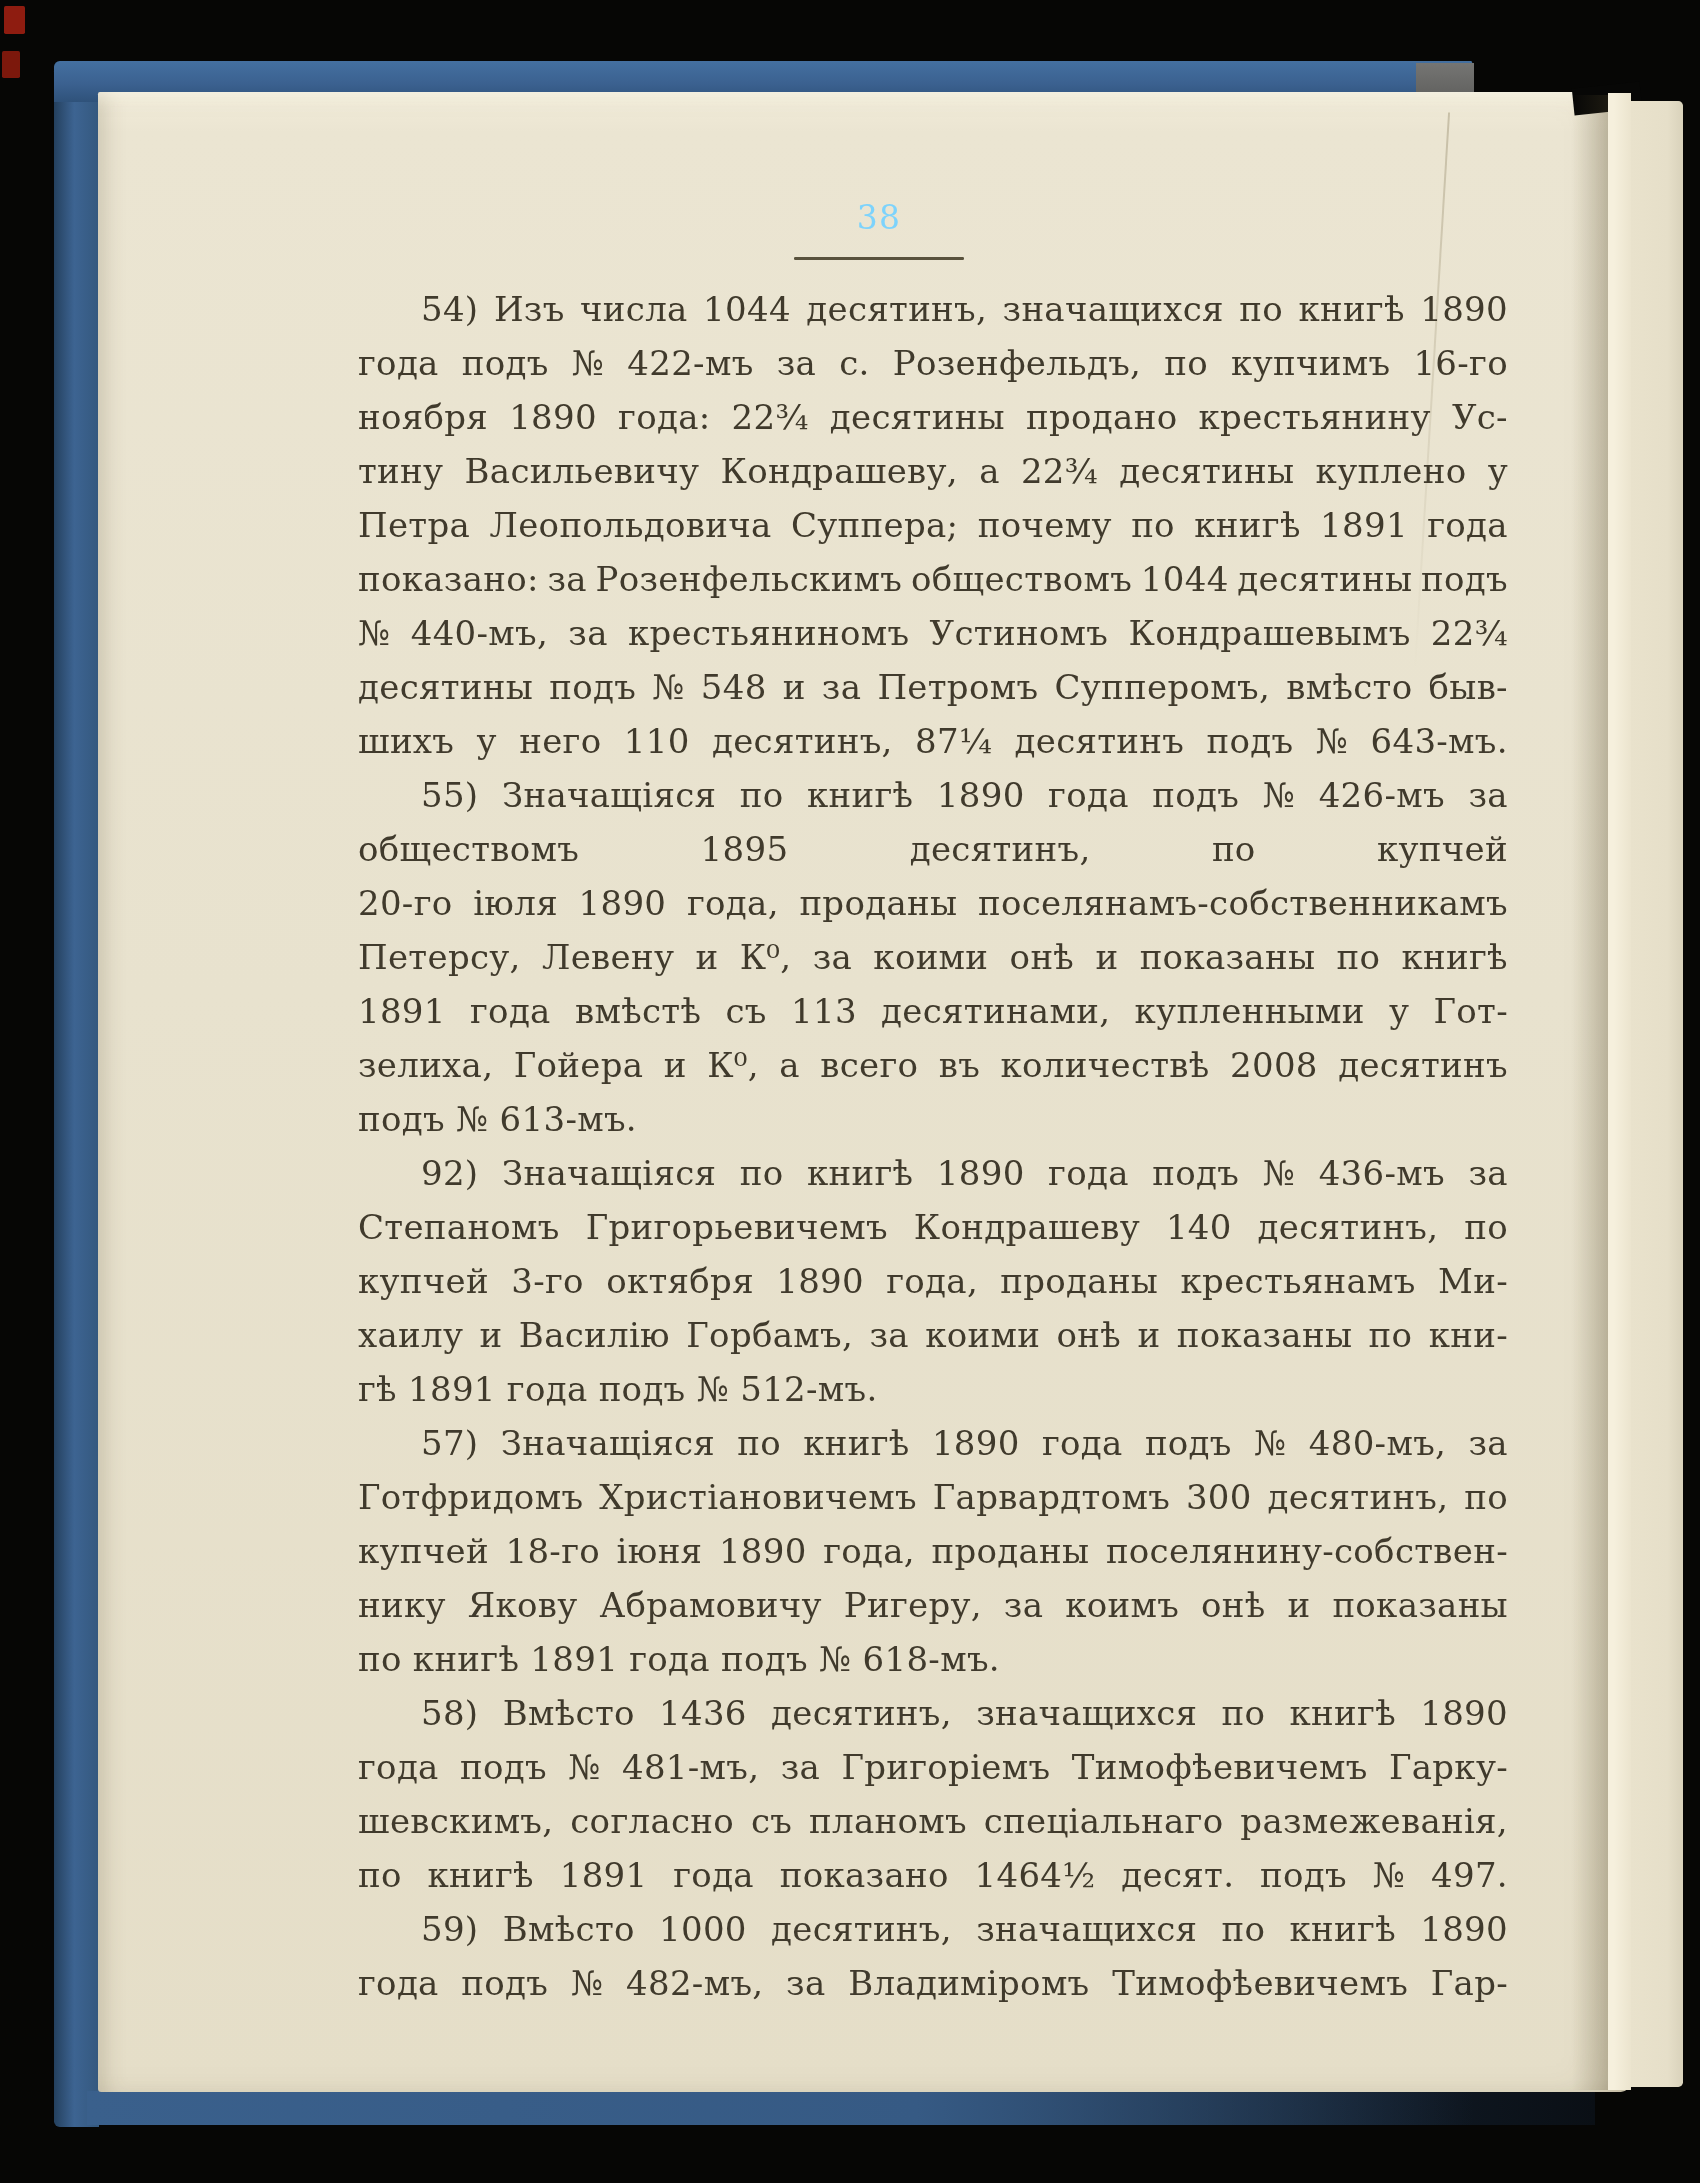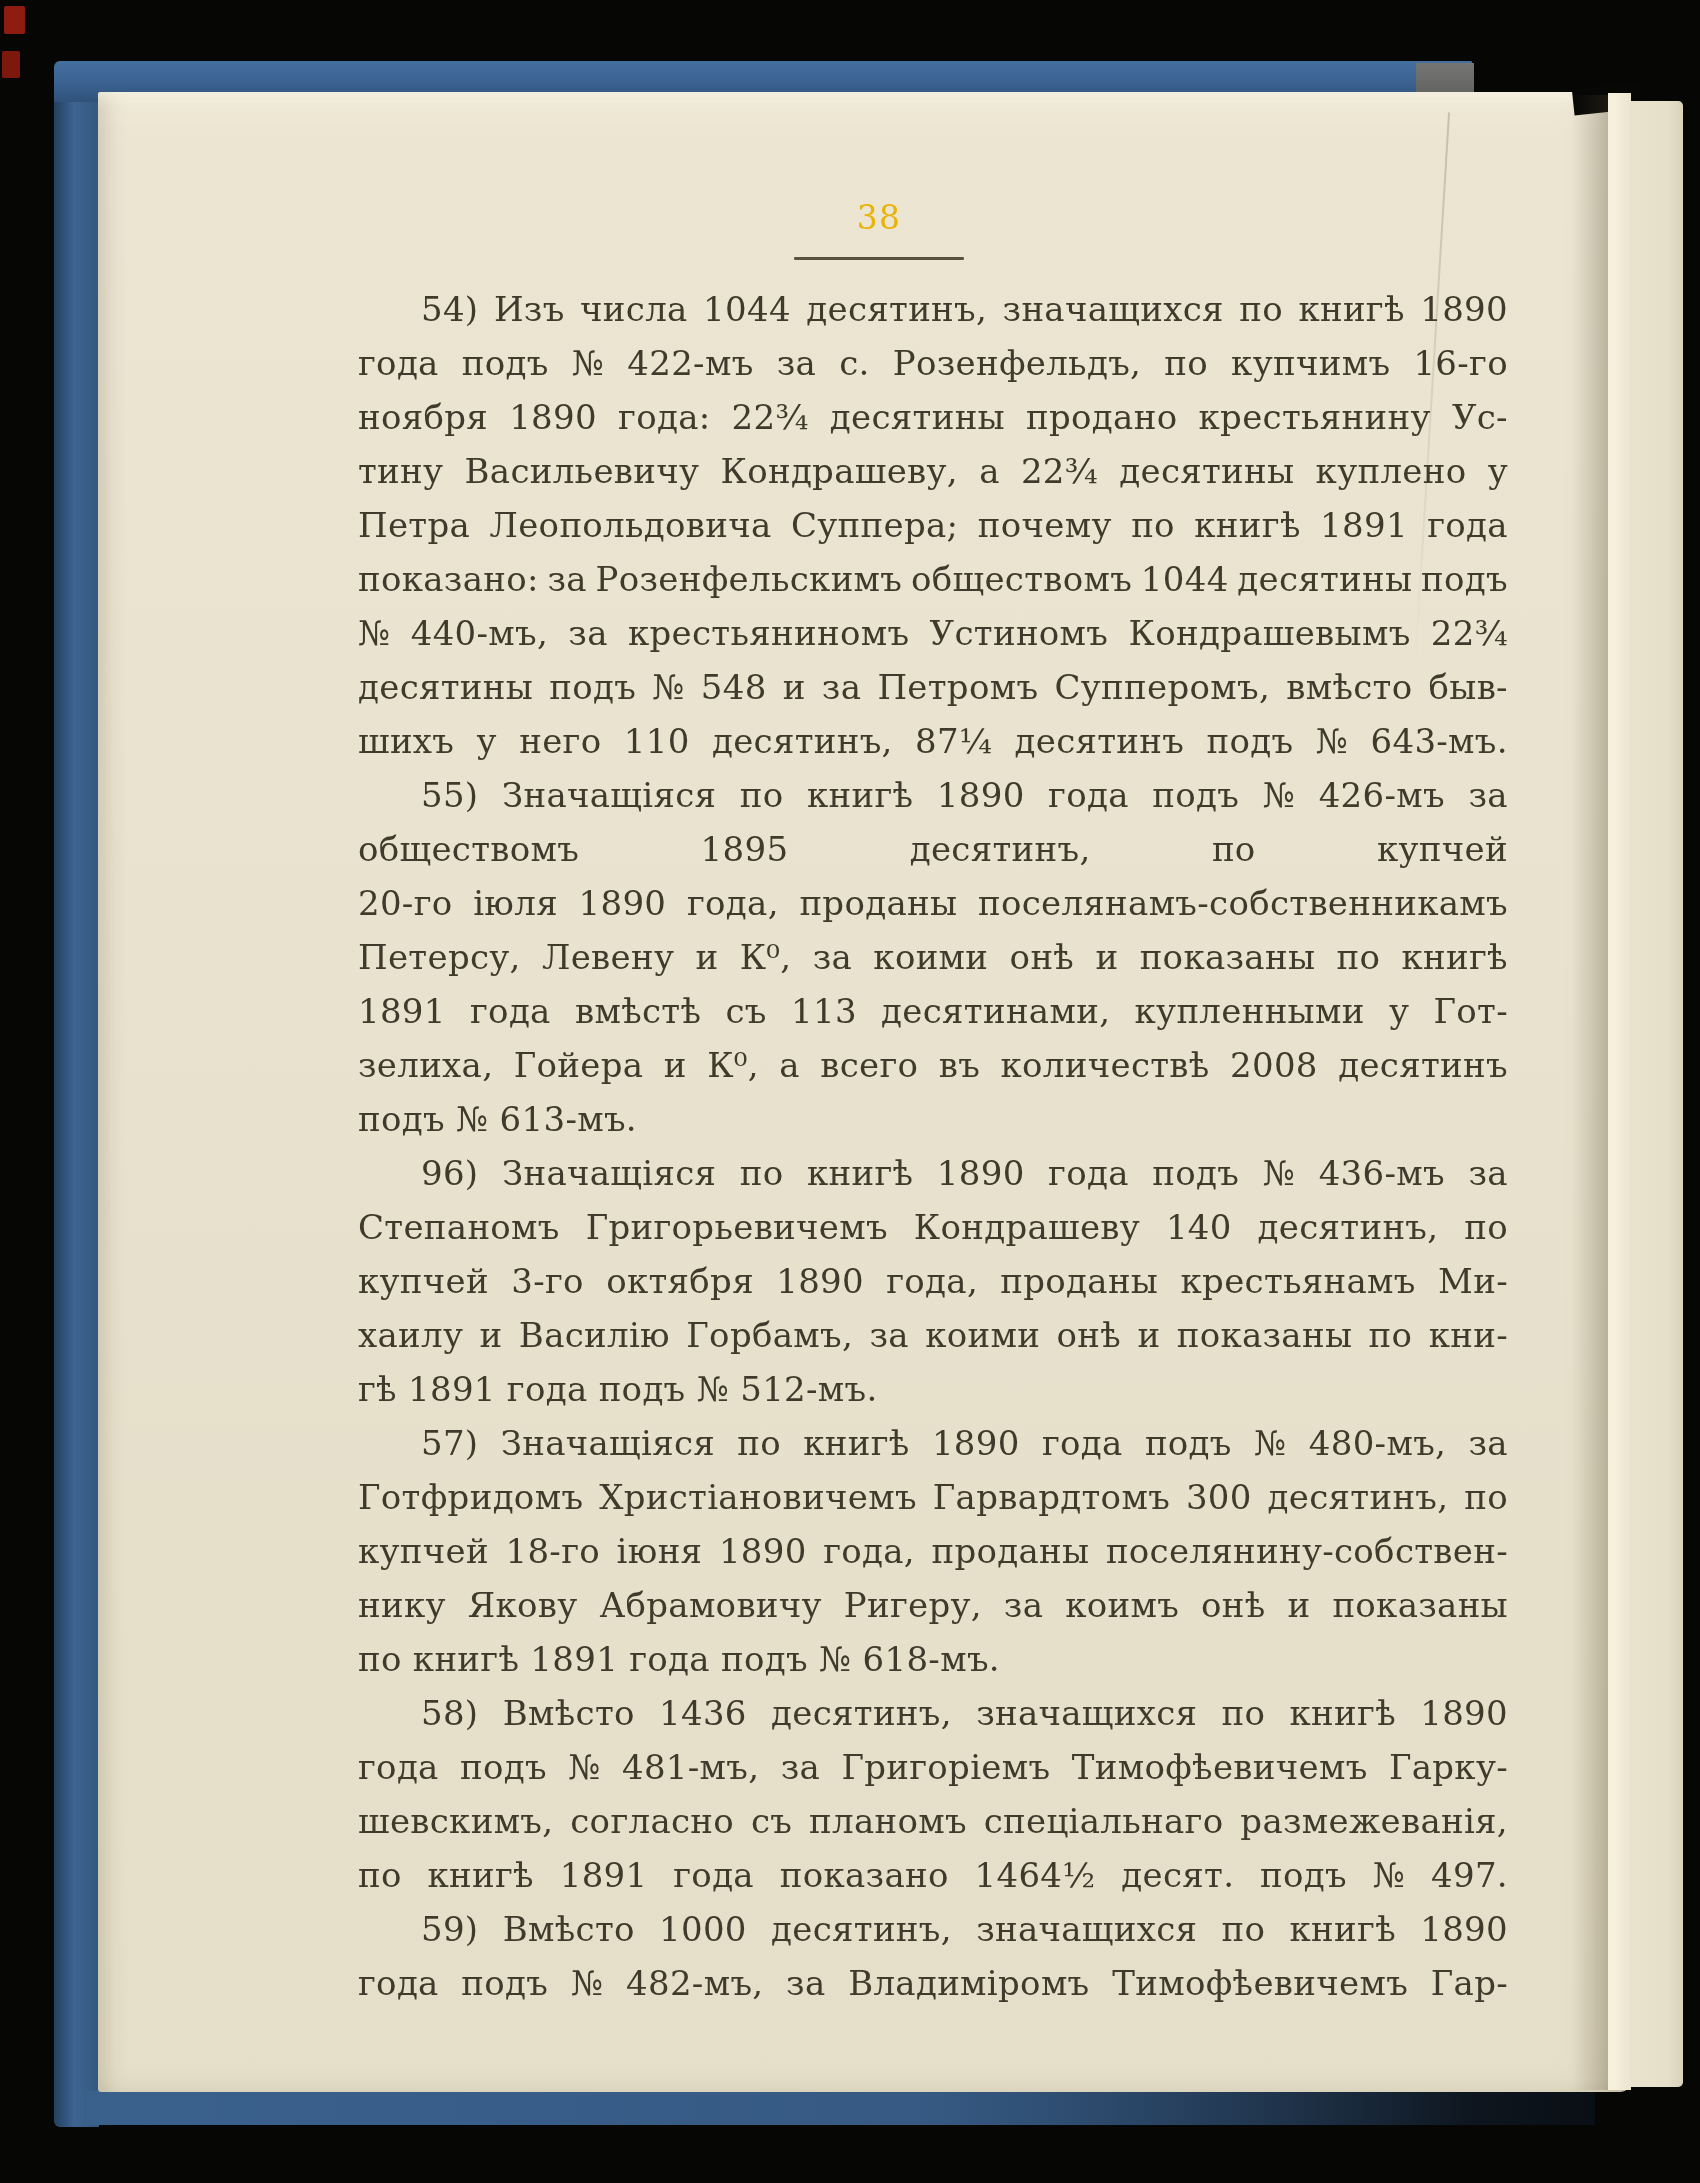--- a/index.html
+++ b/index.html
@@ -65,21 +65,21 @@
   .page-crease{
     left:1431px;top:112px;width:1.7px;height:559px;
     background:linear-gradient(180deg,rgba(115,102,66,.30),rgba(115,102,66,0));
     transform:rotate(3.5deg);
   }
 
   
   .pagenum{
     left:794px;top:200px;width:170px;height:36px;
     font-size:33px;line-height:36px;text-align:center;
-    color:#eab308;letter-spacing:1.2px;
+    color:#7dd3fc;letter-spacing:1.2px;
   }
   .pagenum-rule{
     left:794px;top:257px;width:170px;height:2.9px;
     background:#59523d;border-radius:1.2px;
   }
   .text-block{
     left:358px;top:282px;width:1150px;
     color:#403a2c;
     font-size:34px;
     letter-spacing:0.3px;
@@ -269,21 +269,21 @@
         <span>всего</span>
         <span>въ</span>
         <span>количествѣ</span>
         <span>2008</span>
         <span>десятинъ</span>
       </div>
       <div class="line">подъ № 613-мъ.</div>
     </div>
     <div class="paragraph">
       <div class="line just ind">
-        <span>96)</span>
+        <span>92)</span>
         <span>Значащіяся</span>
         <span>по</span>
         <span>книгѣ</span>
         <span>1890</span>
         <span>года</span>
         <span>подъ</span>
         <span>№</span>
         <span>436-мъ</span>
         <span>за</span>
       </div>

